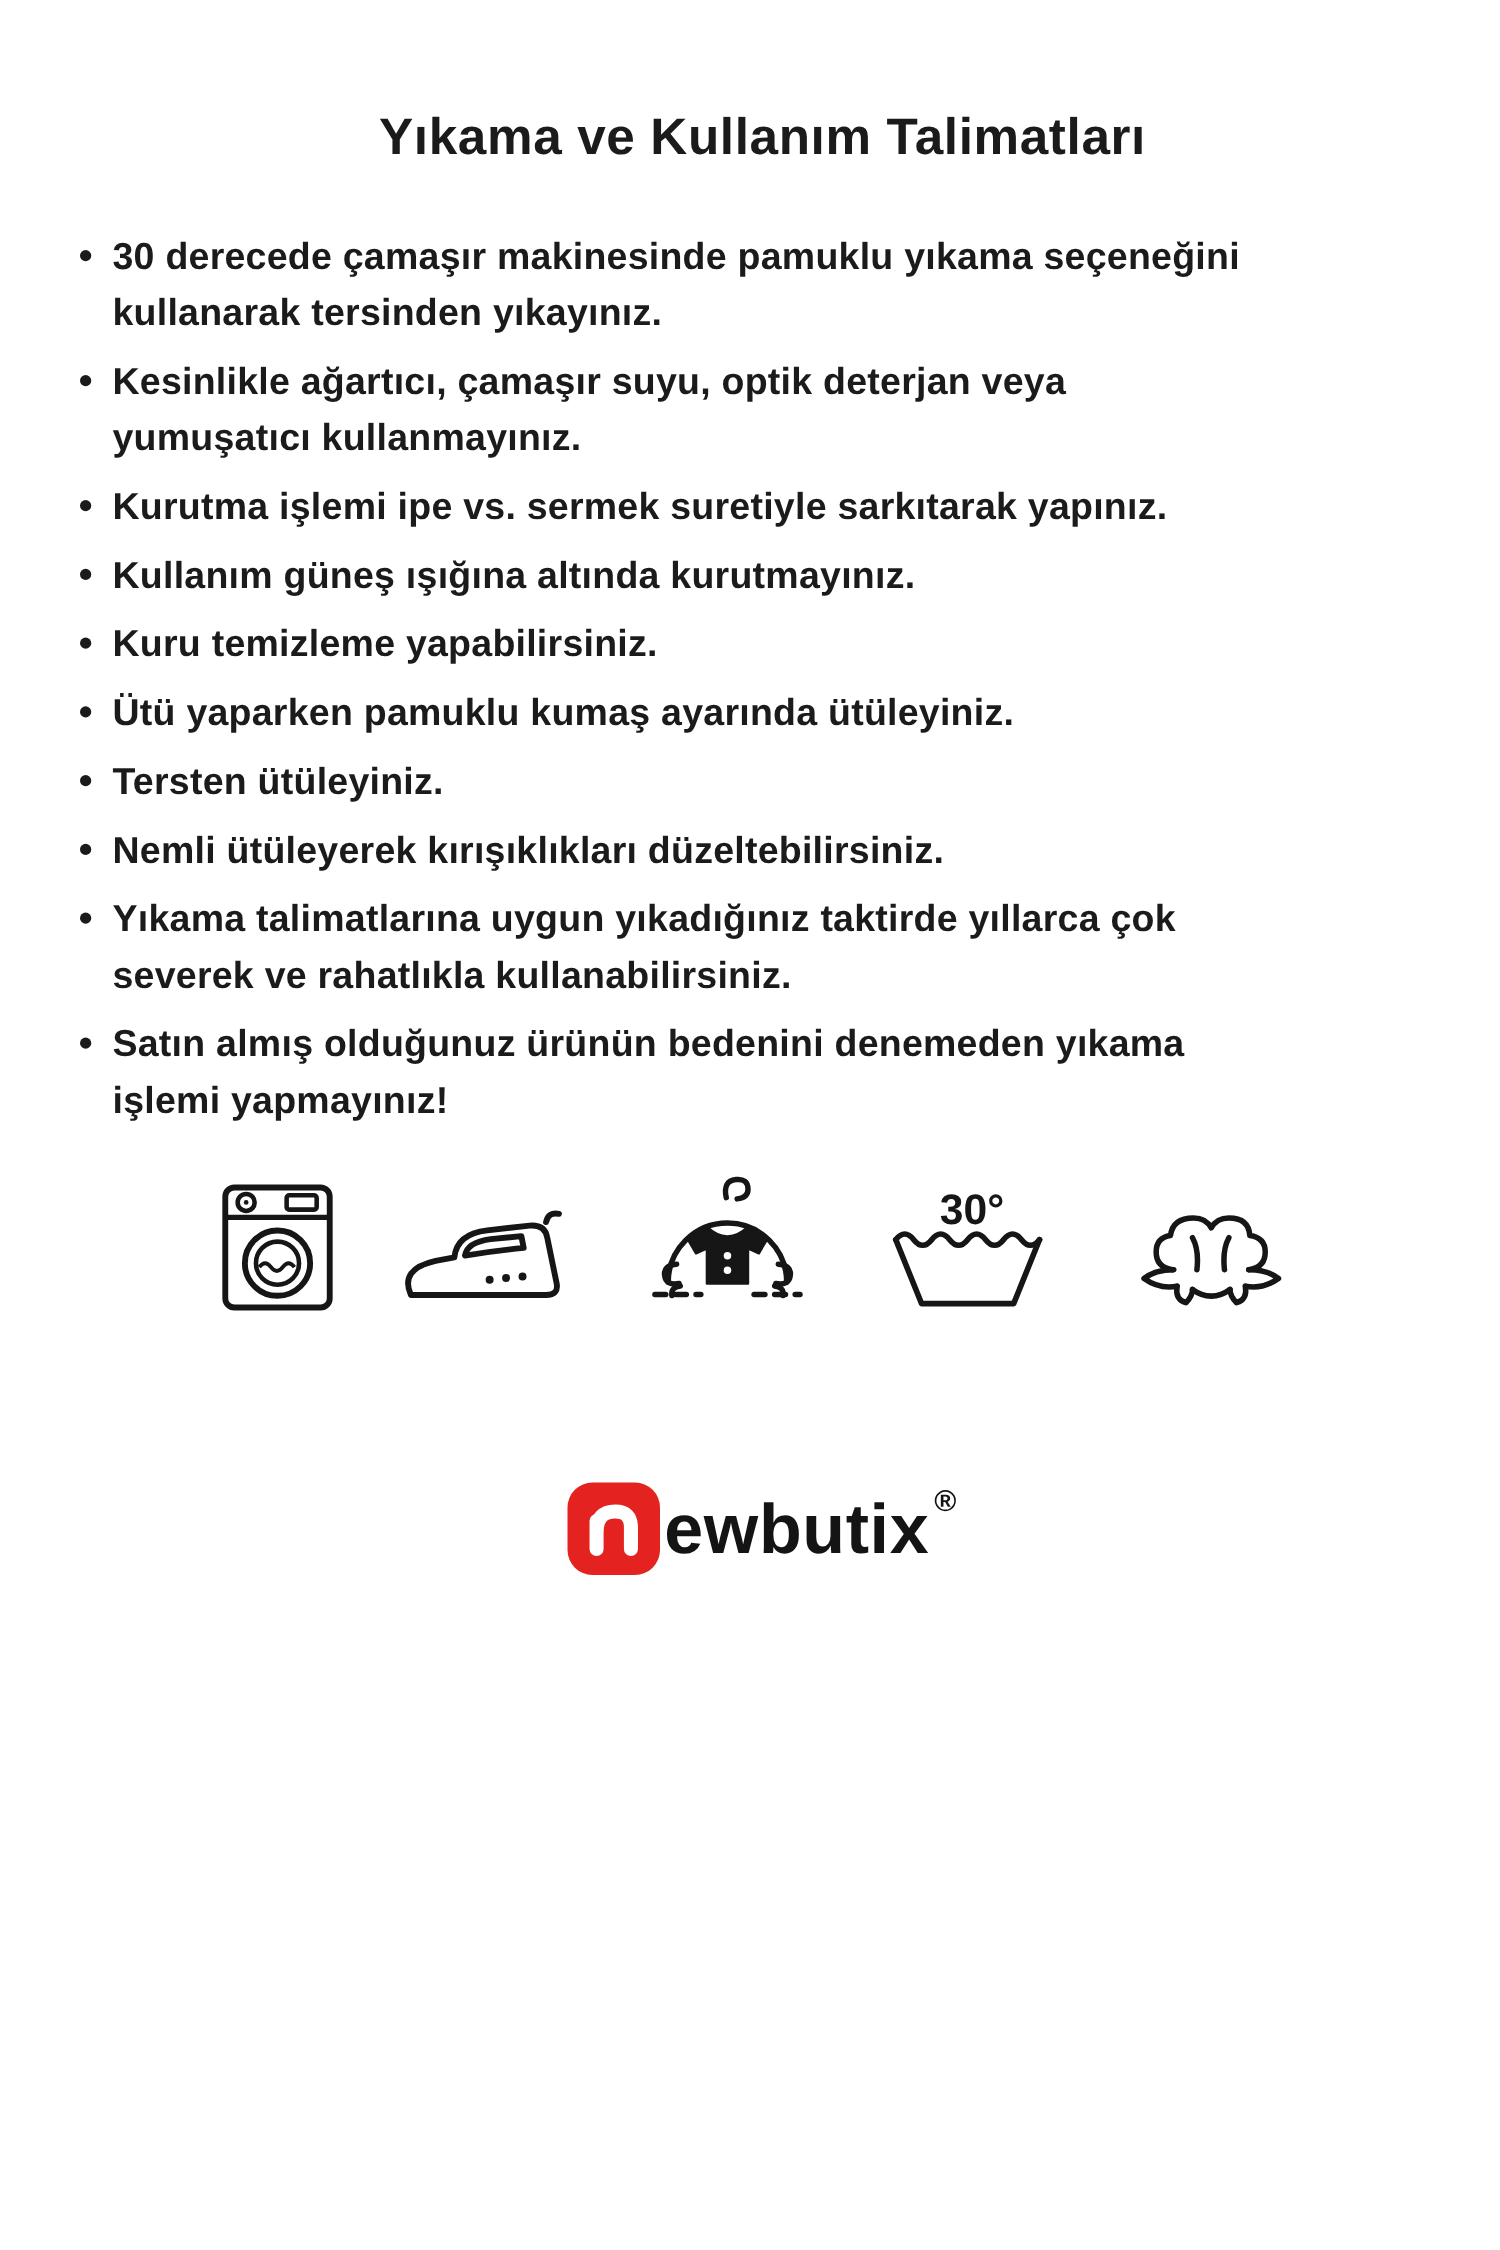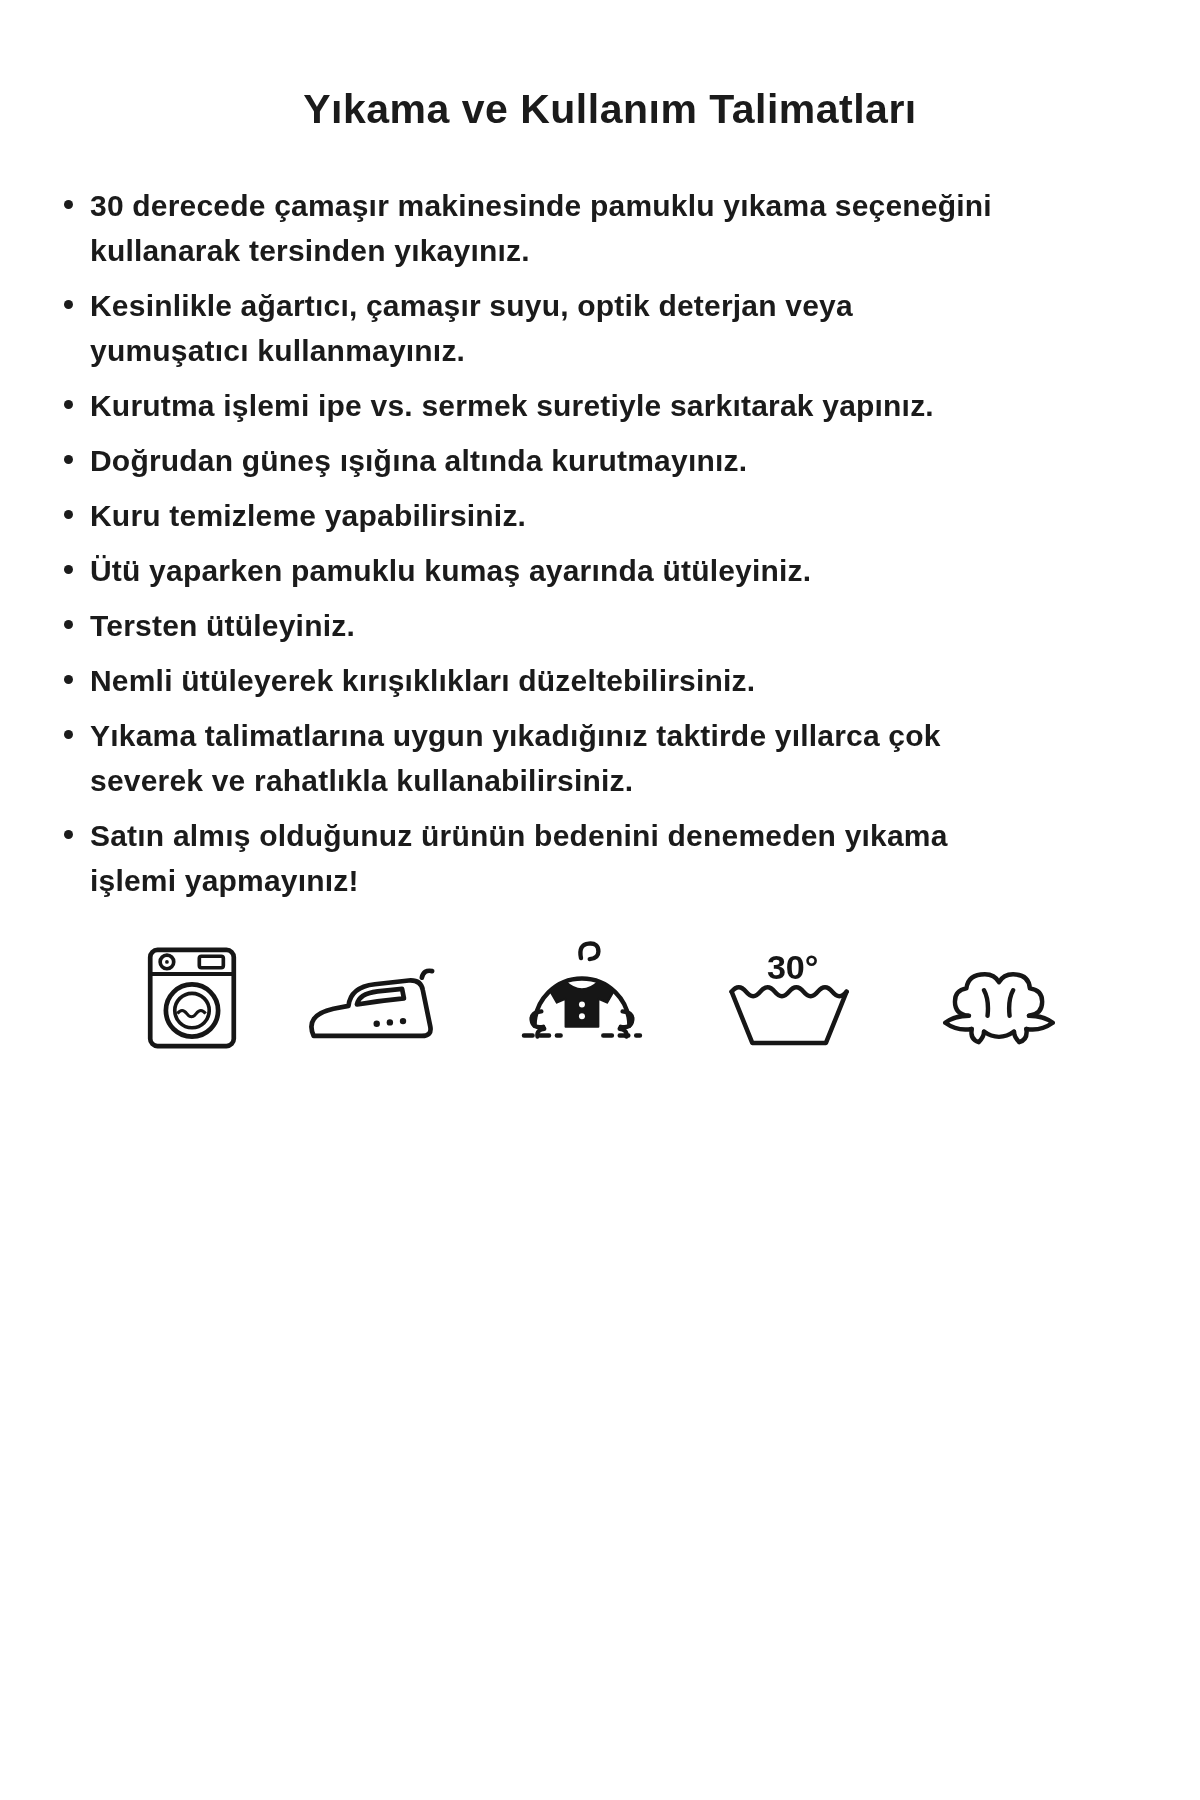--- a/index.html
+++ b/index.html
@@ -45,21 +45,21 @@
     width: 9px;
     height: 9px;
     border-radius: 50%;
     background: #1b1b1b;
   }
 
   .icons-row {
     display: flex;
     justify-content: center;
     align-items: flex-end;
-    gap: 57px;
+    gap: 42px;
     margin-top: 30px;
   }
   .icons-row svg { display: block; }
   .basin-temp {
     font-family: "Liberation Sans", sans-serif;
     font-size: 38px;
     font-weight: 700;
     fill: #161616;
   }
 
@@ -99,21 +99,21 @@
 <body>
 
 <div class="page">
 
   <h1 class="title">Yıkama ve Kullanım Talimatları</h1>
 
   <ul class="instructions">
     <li>30 derecede çamaşır makinesinde pamuklu yıkama seçeneğini kullanarak tersinden yıkayınız.</li>
     <li>Kesinlikle ağartıcı, çamaşır suyu, optik deterjan veya yumuşatıcı kullanmayınız.</li>
     <li>Kurutma işlemi ipe vs. sermek suretiyle sarkıtarak yapınız.</li>
-    <li>Doğrudan güneş ışığına altında kurutmayınız.</li>
+    <li>Kullanım güneş ışığına altında kurutmayınız.</li>
     <li>Kuru temizleme yapabilirsiniz.</li>
     <li>Ütü yaparken pamuklu kumaş ayarında ütüleyiniz.</li>
     <li>Tersten ütüleyiniz.</li>
     <li>Nemli ütüleyerek kırışıklıkları düzeltebilirsiniz.</li>
     <li>Yıkama talimatlarına uygun yıkadığınız taktirde yıllarca çok severek ve rahatlıkla kullanabilirsiniz.</li>
     <li>Satın almış olduğunuz ürünün bedenini denemeden yıkama işlemi yapmayınız!</li>
   </ul>
 
   <div class="icons-row">
 
@@ -173,14 +173,25 @@
         <path d="M41 78 Q24 78 14 86 Q28 96 44 93"></path>
         <path d="M109 78 Q126 78 136 86 Q122 96 106 93"></path>
         <path d="M44 93 Q42 105 52 108 Q58 102 58 96"></path>
         <path d="M106 93 Q108 105 98 108 Q92 102 92 96"></path>
         <path d="M58 96 Q66 102 75 102 Q84 102 92 96"></path>
       </g>
     </svg>
 
   </div>
 
+  <div class="brand">
+    <div class="brand-mark">
+      <svg width="50" height="50" viewBox="0 0 40 40">
+        <path d="M9 33 V15 M9 22 Q9 9 21 9 Q31 9 31 19 V33" fill="none" stroke="#ffffff" stroke-width="9" stroke-linecap="round"></path>
+      </svg>
+    </div>
+    <div class="brand-text">
+      <span>ewbutix</span>
+      <span class="brand-reg">®</span>
+    </div>
+  </div>
 
 </div>
 
 </body></html>

